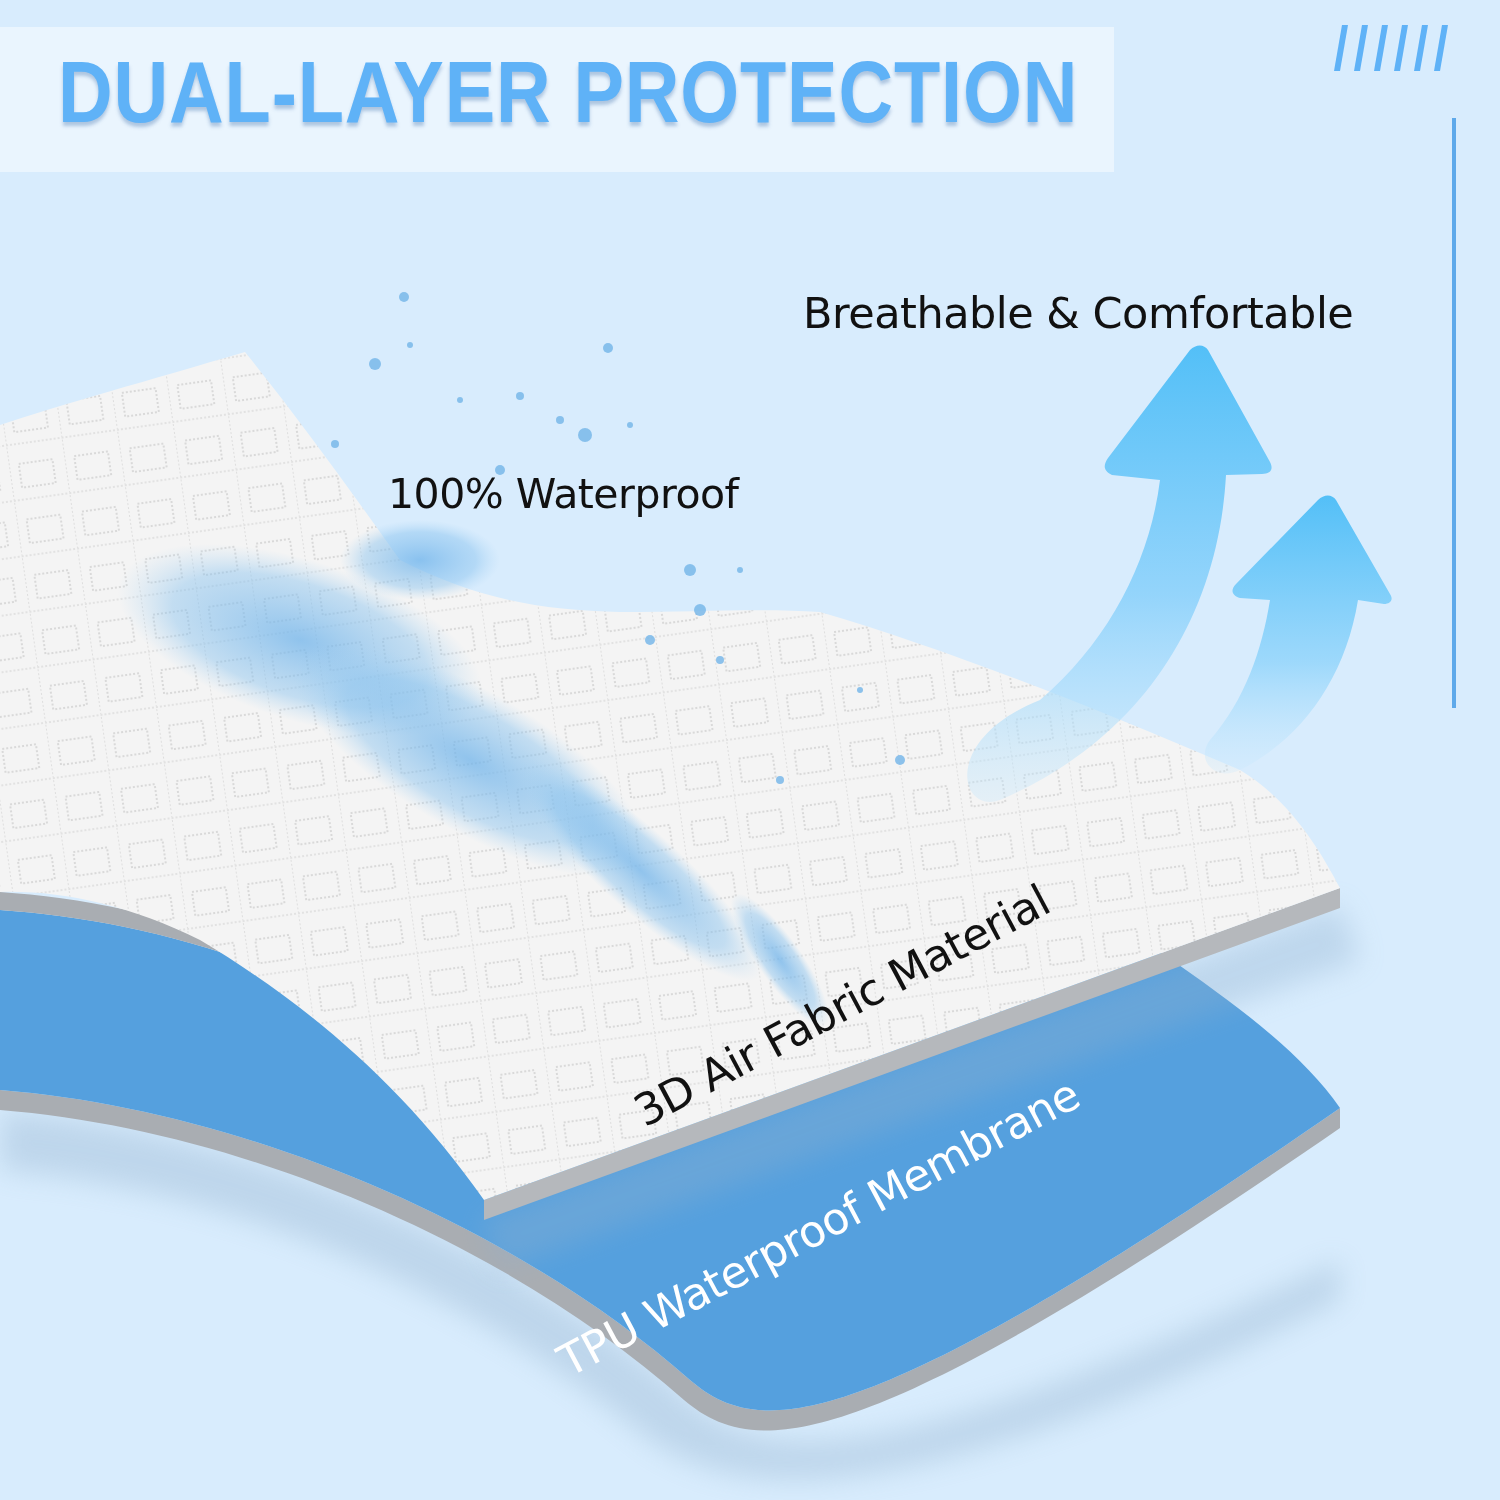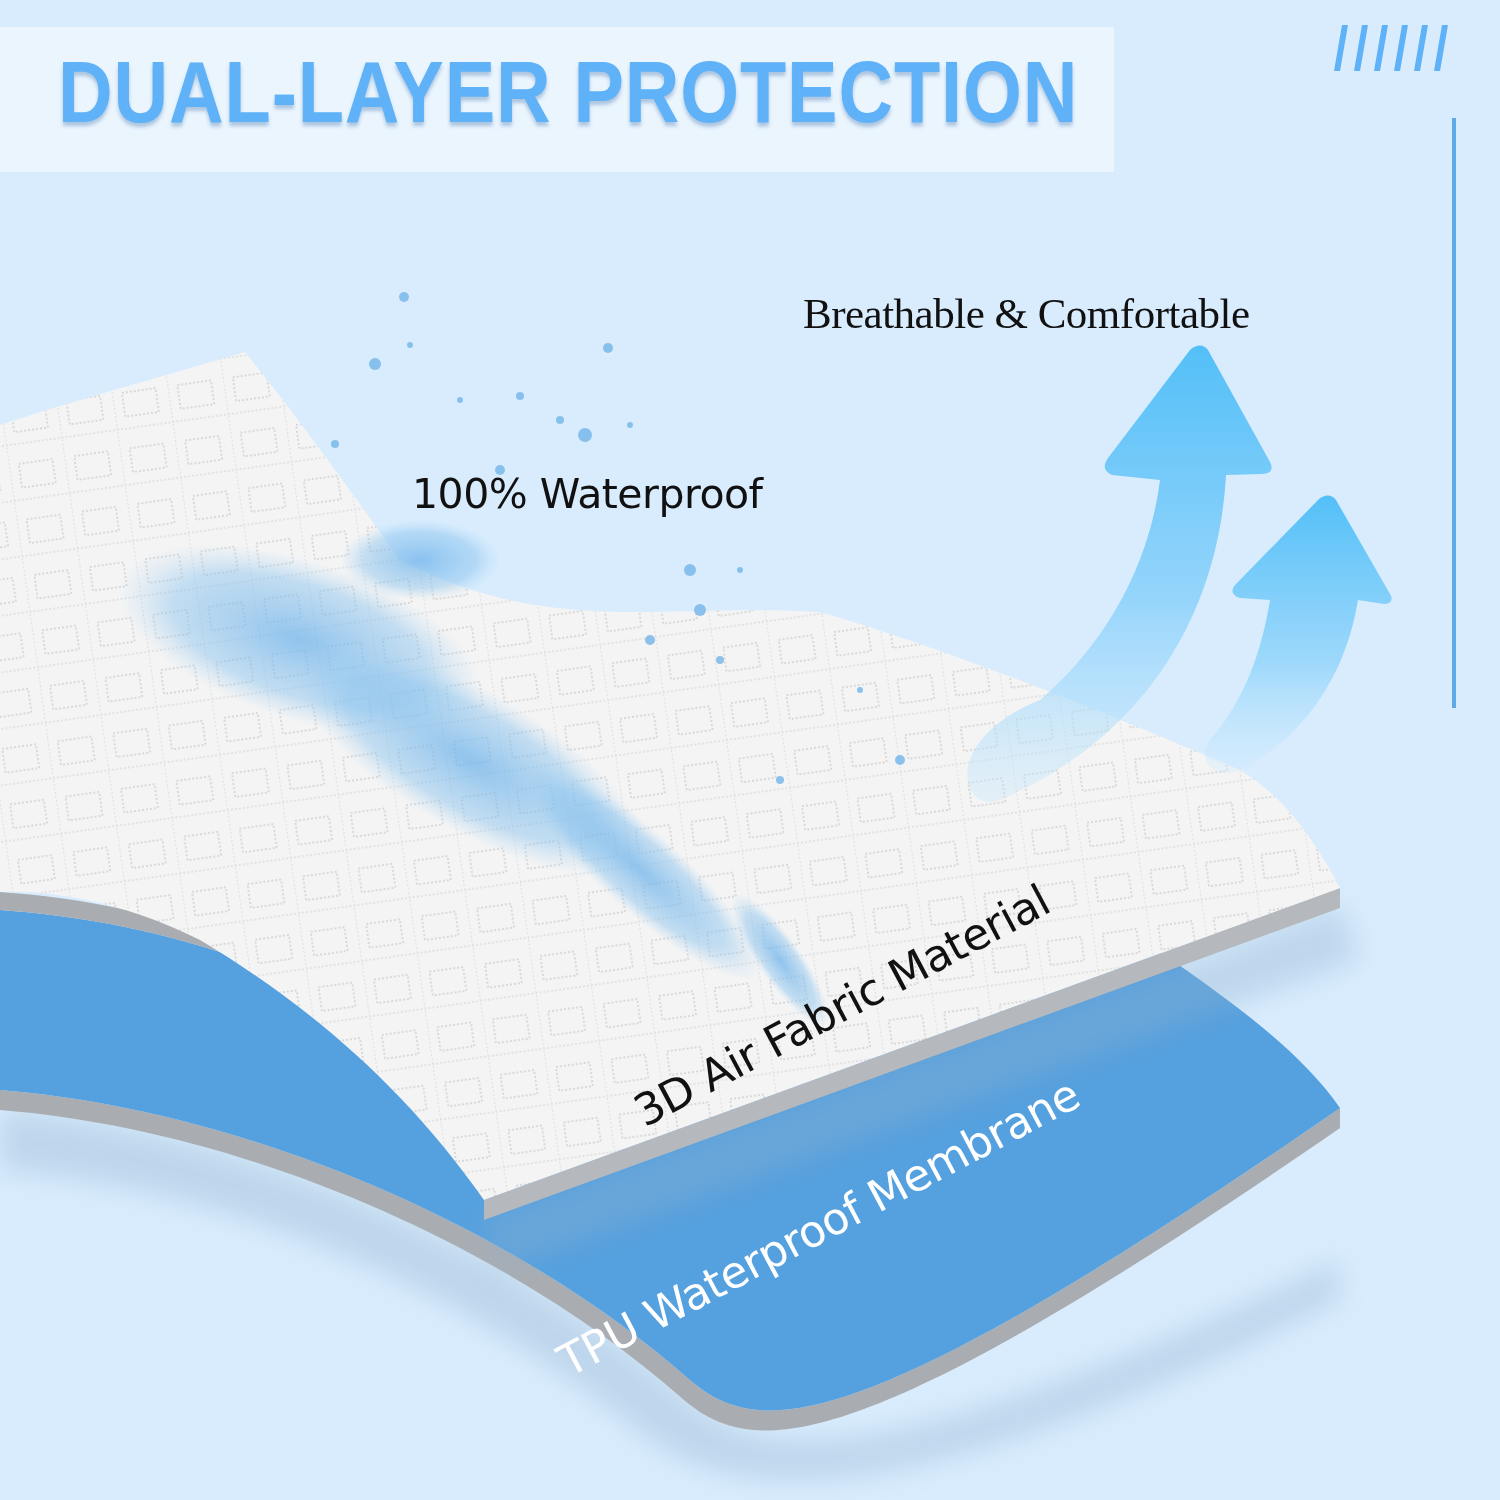--- a/index.html
+++ b/index.html
@@ -34,24 +34,23 @@
     background: #5ea9ea;
   }
   svg.scene { position: absolute; left: 0; top: 0; }
   .label {
     position: absolute; white-space: nowrap; line-height: 1;
     font-family: "DejaVu Sans", sans-serif;
   }
   .label-breathable {
     left: 803px; top: 292px; font-size: 43px; color: #111;
     letter-spacing: -0.5px;
-    font-family: Liberation Serif, serif;
   }
   .label-waterproof {
-    left: 412px; top: 474px; font-size: 41px; color: #111;
+    left: 388px; top: 474px; font-size: 41px; color: #111;
     letter-spacing: -0.5px;
   }
   .label-fabric {
     left: 648px; top: 1090px; font-size: 44px; color: #111;
     transform: rotate(-28deg); transform-origin: left bottom;
     letter-spacing: -0.5px;
   }
   .label-tpu {
     left: 572px; top: 1340px; font-size: 44px; color: #ffffff;
     transform: rotate(-28deg); transform-origin: left bottom;

